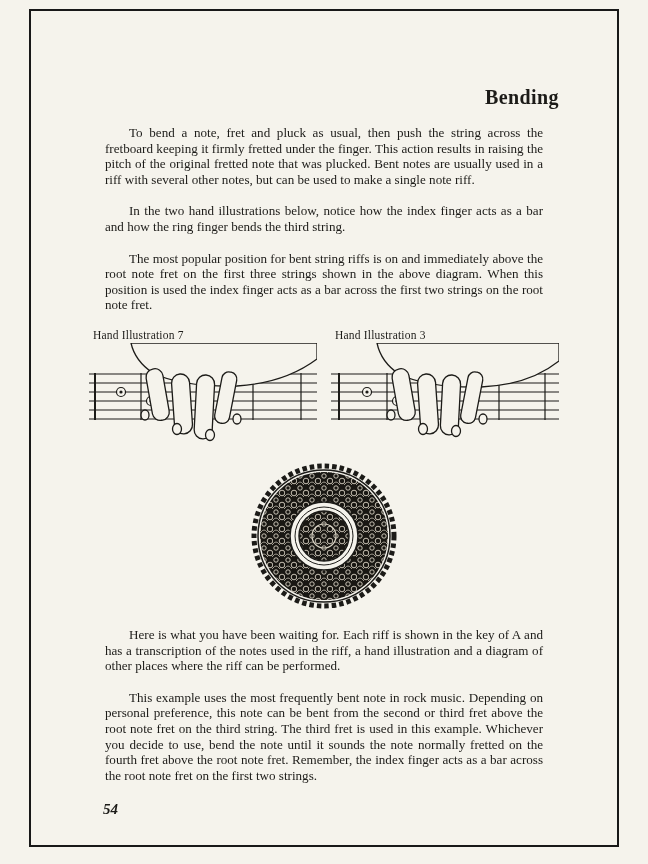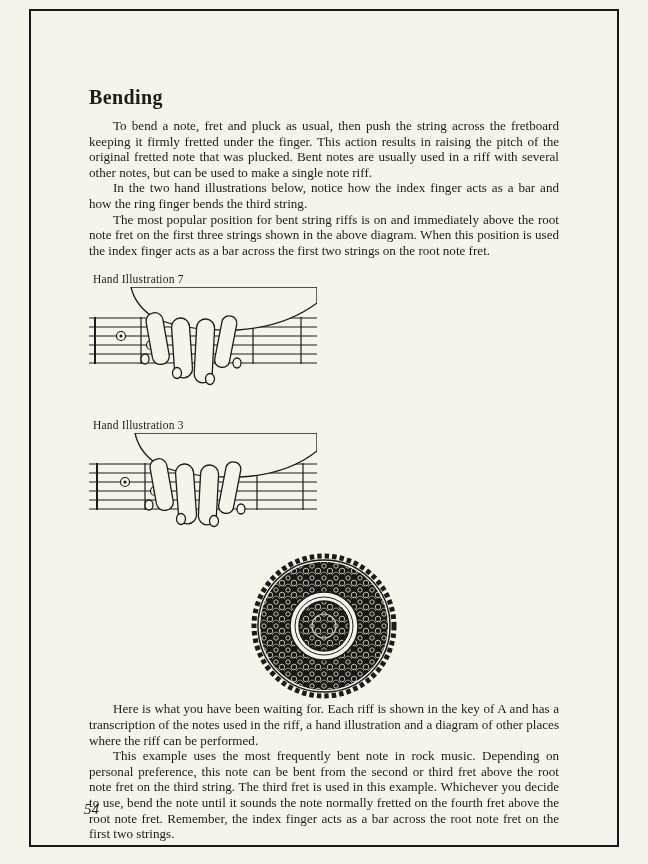--- a/index.html
+++ b/index.html
@@ -15,37 +15,36 @@
     position:absolute;
     left:29px;top:9px;width:586px;height:834px;
     border:2px solid #181818;
   }
   .content{
     position:absolute;
     left:89px;top:86px;width:470px;
   }
   h1.section-title{
     margin:0 0 9px 0;
-    text-align:left;
+    text-align:right;
     font-size:20px;
     font-weight:bold;
     letter-spacing:.4px;
   }
   p.body{
-    margin:0;
+    margin:16px;
     font-size:13.1px;
     line-height:15.6px;
     text-align:justify;
     text-indent:24px;
   }
   .figure-row{
     display:flex;
     gap:14px;
     margin-top:15px;
-    flex-direction:column;
   }
   .figure{
     width:228px;
   }
   .figure-label{
     font-size:11.5px;
     letter-spacing:.2px;
     margin:0 0 2px 4px;
   }
   .rosette-wrap{
@@ -55,23 +54,23 @@
   }
   h2.section-title{
     margin:8px 0 9px 0;
     text-align:center;
     font-size:20px;
     font-weight:bold;
     letter-spacing:.4px;
   }
   .page-number{
     position:absolute;
-    left:84px;top:801px;
+    left:103px;top:801px;
     font-size:15px;
-    font-weight:normal;
+    font-weight:bold;
     font-style:italic;
   }
   svg{display:block;}
 </style>
 </head>
 <body>
 
 <div class="page">
   <div class="frame"></div>
 

